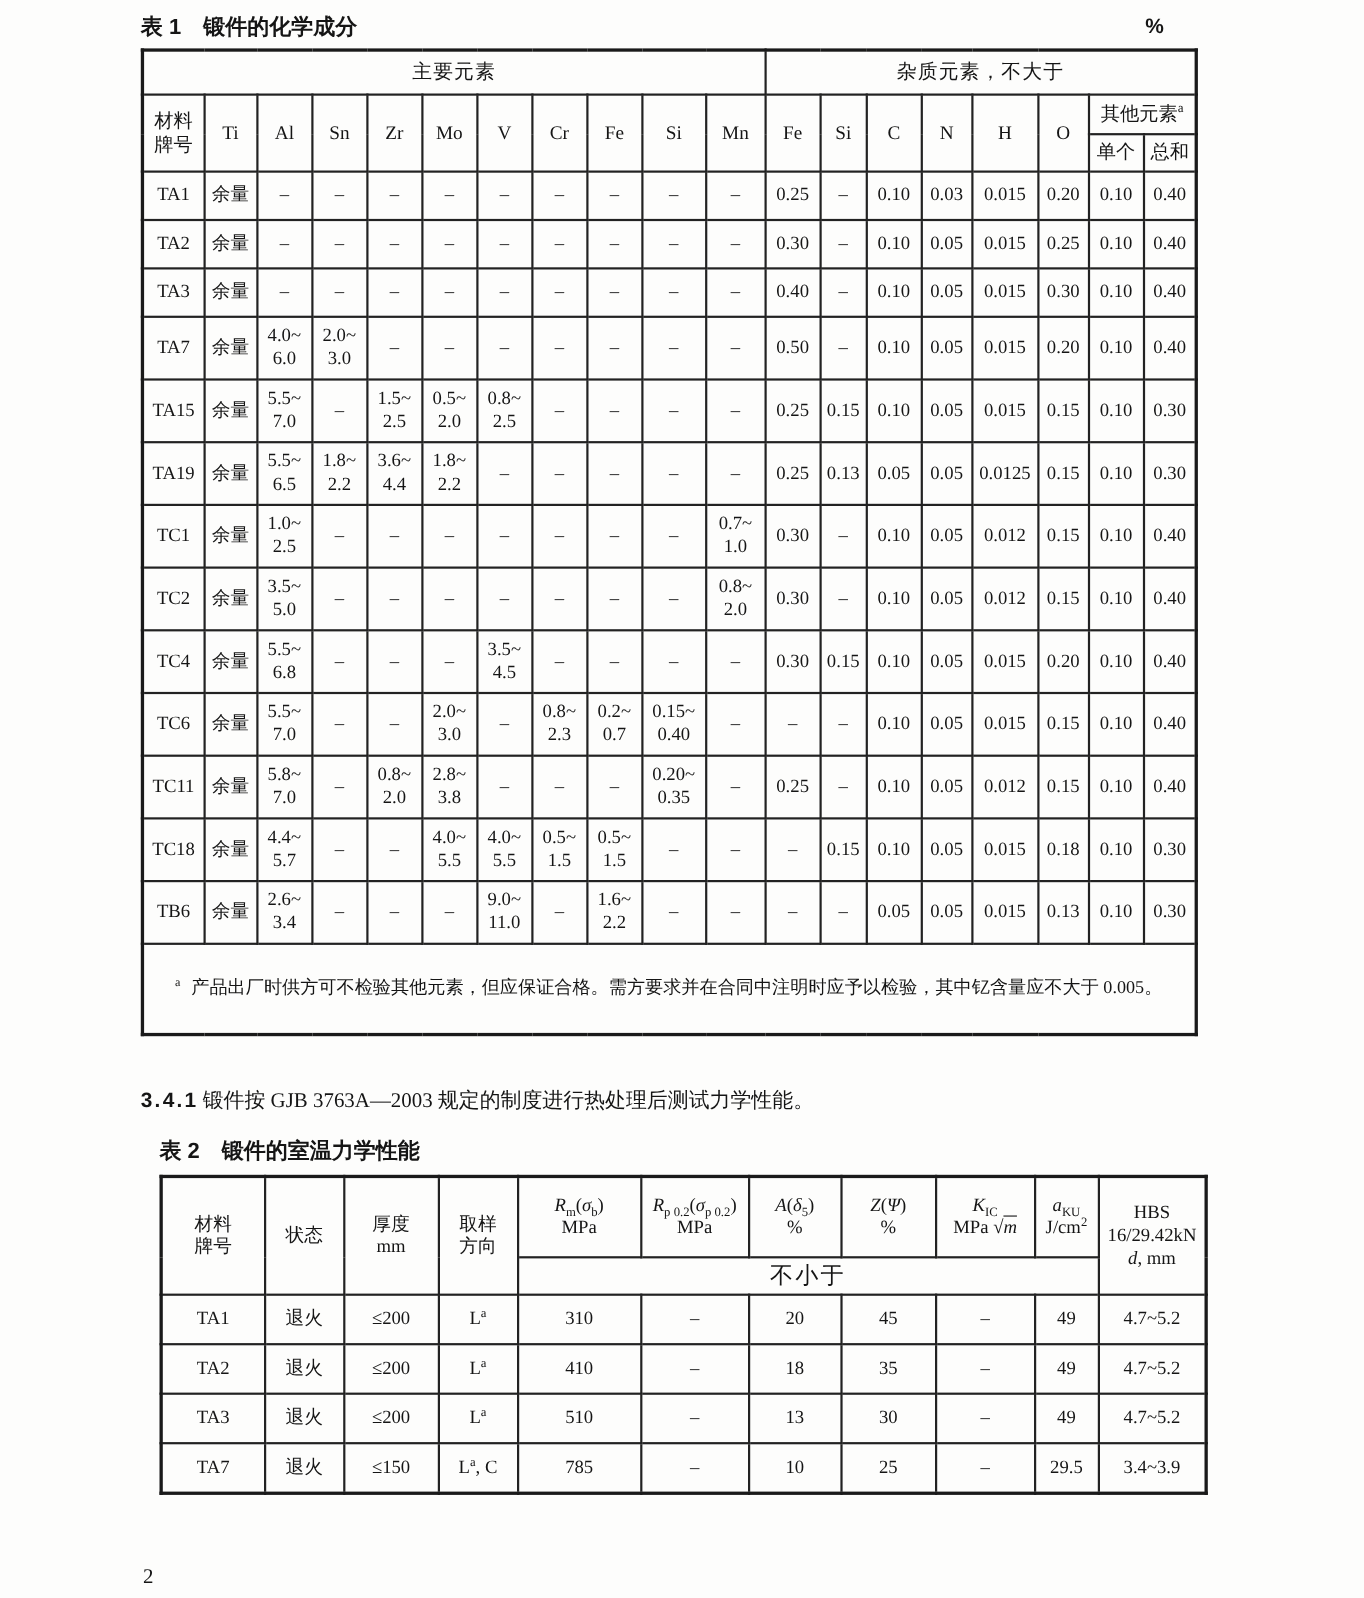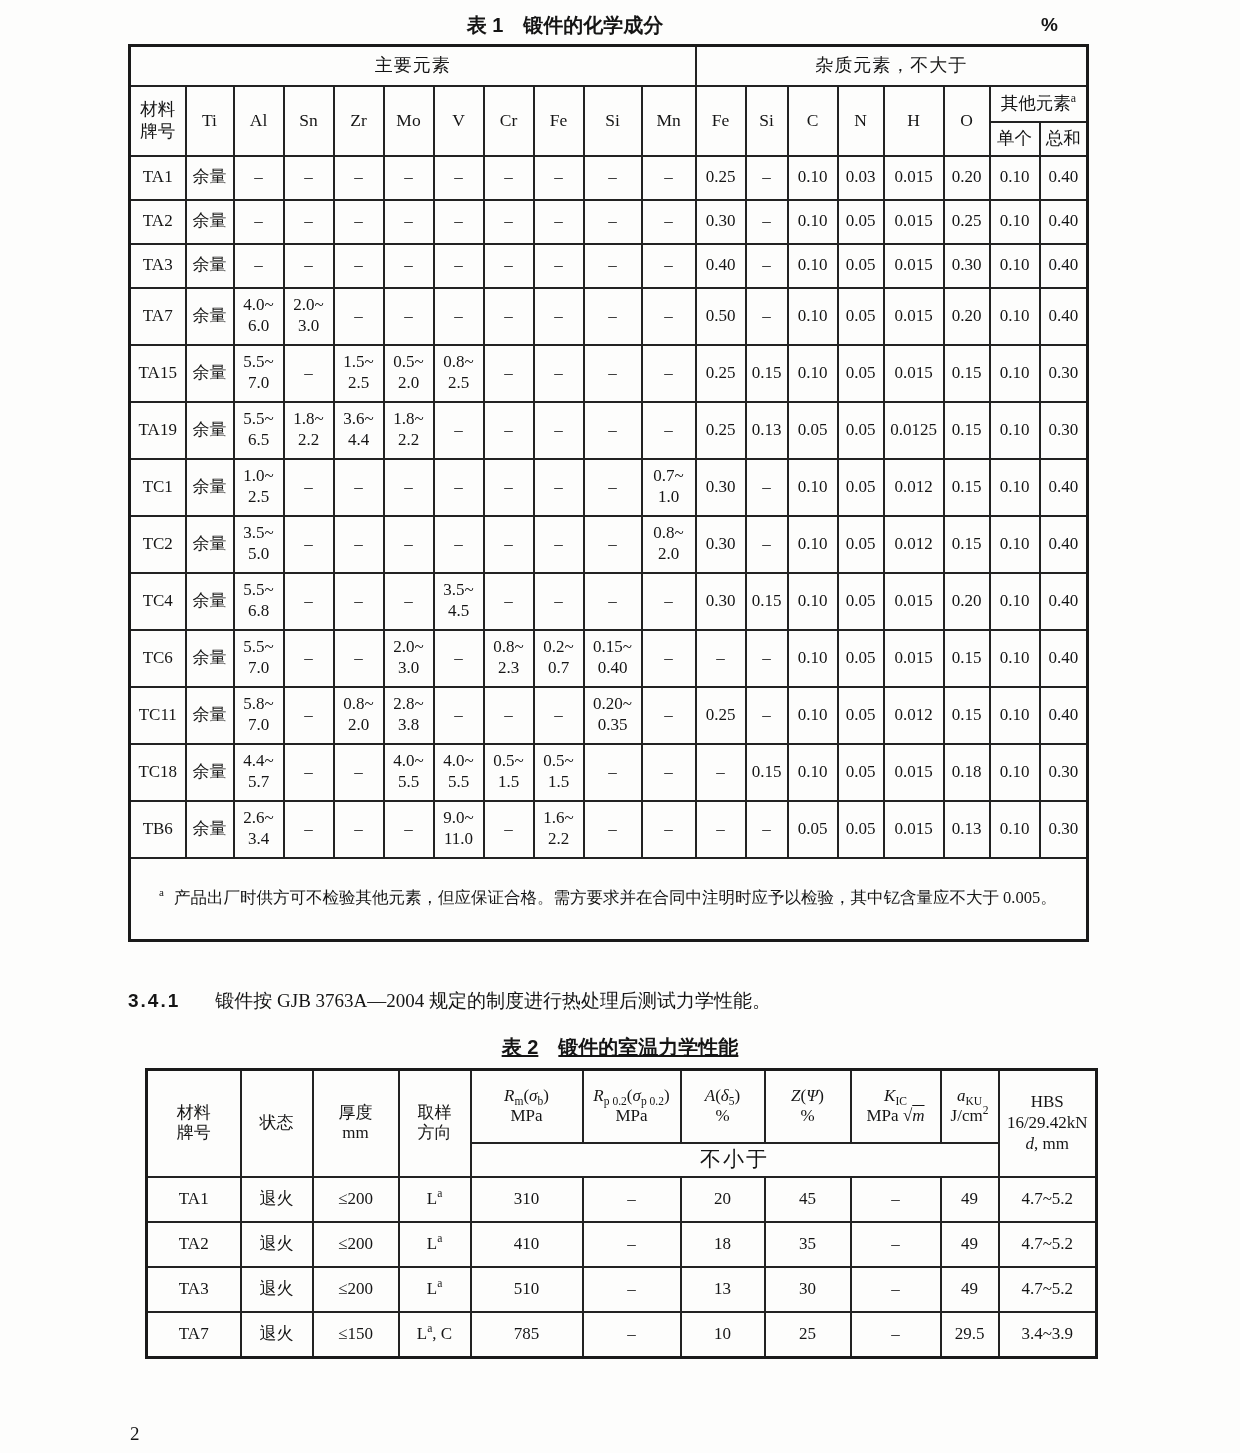--- a/index.html
+++ b/index.html
@@ -6,22 +6,22 @@
   .page{
     position:relative;
     width:1240px;height:1453px;
     margin:0 auto;
     background:#fdfdfc;
     color:#151515;
     font-family:"Liberation Serif","DejaVu Serif",serif;
     overflow:hidden;
   }
   
-  .caption{position:relative;height:30px;line-height:30px;text-align:center;
-    font-family:"Liberation Sans","DejaVu Sans",sans-serif;font-weight:bold;font-size:20px;text-decoration:underline;}
+  .caption{position:relative;height:30px;line-height:30px;text-align:left;
+    font-family:"Liberation Sans","DejaVu Sans",sans-serif;font-weight:bold;font-size:20px;}
   .t1-caption{margin:10px 0 4px 128px;width:958px;}
   .t1-caption .cap-inner{display:inline-block;margin-right:84px;}
   .cap-label{margin-right:20px;}
   .unit{position:absolute;right:28px;top:0;font-weight:bold;font-size:19px;}
   .t2-caption{margin:12px 0 6px 145px;width:950px;}
 
   
   table.tbl{border-collapse:collapse;table-layout:fixed;border:3px solid #1a1a1a;}
   table.t1{margin-left:128px;width:958px;}
   table.t2{margin-left:145px;width:950px;}
@@ -50,21 +50,21 @@
   .t2 thead .nlt{font-size:21px;letter-spacing:2px;}
   tr.t2h1{height:74px;}
   tr.t2h2{height:34px;}
   tr.t2row{height:45px;}
 
   
   .paras{margin:40px 0 0 128px;width:1000px;}
   .para{font-size:19px;line-height:38px;
     white-space:nowrap;}
   .pnum{font-family:"Liberation Sans","DejaVu Sans",sans-serif;font-weight:bold;
-    letter-spacing:2px;margin-right:35px;}
+    letter-spacing:2px;margin-right:4px;}
 
   
   .page-number{position:absolute;left:130px;bottom:8px;font-size:19px;}
 </style>
 </head>
 <body>
 
 <div class="page">
 
   <div class="caption t1-caption">
@@ -436,21 +436,21 @@
         </tr>
       </tbody>
     <tfoot>
       <tr>
         <td colspan="19" class="footnote"><sup>a</sup><span>产品出厂时供方可不检验其他元素，但应保证合格。需方要求并在合同中注明时应予以检验，其中钇含量应不大于 0.005。</span></td>
       </tr>
     </tfoot>
   </table>
 
   <div class="paras" id="paras">
-      <div class="para"><span class="pnum">3.4.1</span><span>锻件按 GJB 3763A—2004 规定的制度进行热处理后测试力学性能。</span></div>
+      <div class="para"><span class="pnum">3.4.1</span><span>锻件按 GJB 3763A—2003 规定的制度进行热处理后测试力学性能。</span></div>
     </div>
 
   <div class="caption t2-caption">
     <span class="cap-label">表 2</span><span>锻件的室温力学性能</span>
   </div>
 
   <table class="tbl t2">
     <colgroup>
       <col style="width:94px">
         <col style="width:72px">

